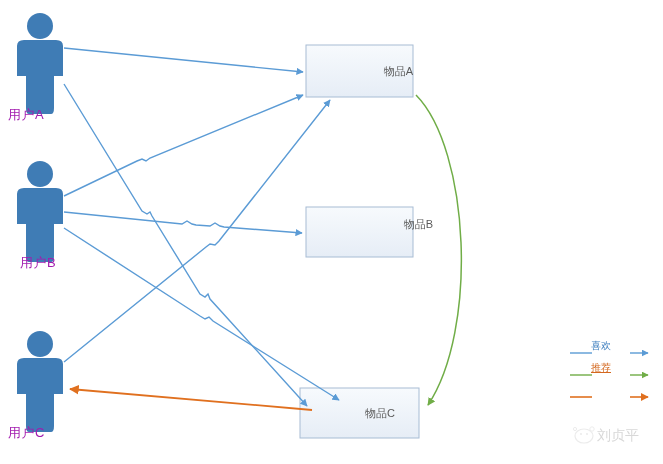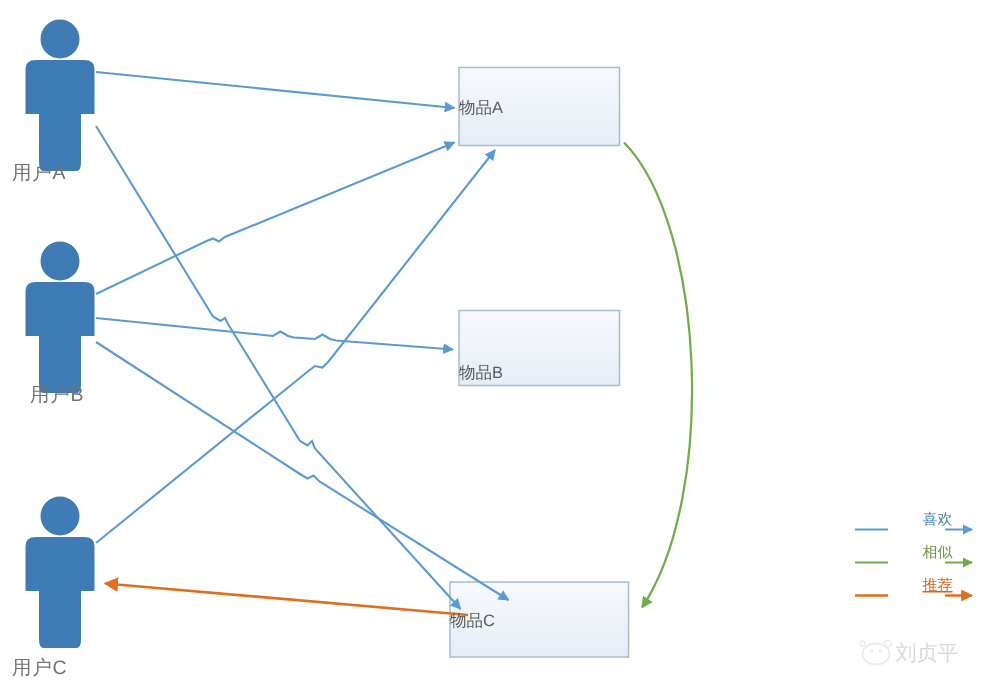--- a/index.html
+++ b/index.html
@@ -9,46 +9,46 @@
     font-family:"Liberation Sans","DejaVu Sans",sans-serif;
     overflow:hidden;
     position:relative;
   }
   #stage{position:absolute;left:0;top:0;width:663px;height:464px;}
   svg#canvas{position:absolute;left:0;top:0;width:663px;height:464px;}
 
   .node-label{
     position:absolute;
     font-size:13px;
-    color:#737373;
+    color:#a21caf;
     letter-spacing:.5px;
     white-space:nowrap;
     text-align:center;
   }
   .box-label{
     position:absolute;
     font-size:11px;
     color:#5a5a5a;
     white-space:nowrap;
-    text-align:left;
+    text-align:right;
   }
   .legend{
     position:absolute;
     left:563px;top:338px;
     width:100px;
   }
   .legend-row{
     position:relative;
     height:22px;
   }
   .legend-text{
     position:absolute;
     left:28px;top:1px;
     width:44px;
-    text-align:right;
+    text-align:left;
     font-size:10px;
     color:#c46a2a;
     white-space:nowrap;
   }
   .legend-row.like .legend-text{color:#3f7fbf;}
   .legend-row.similar .legend-text{color:#6a9a42;}
   .legend-row.recommend .legend-text{color:#d4681f;text-decoration:underline;}
 
   .watermark-url{
     position:absolute;
@@ -163,32 +163,29 @@
       <ellipse cx="584" cy="436" rx="9" ry="7" fill="none" stroke="#dcdcdc" stroke-width="1.2"></ellipse>
       <circle cx="581" cy="434" r="1.1" fill="#dcdcdc"></circle>
       <circle cx="587" cy="434" r="1.1" fill="#dcdcdc"></circle>
       <circle cx="592" cy="429" r="2.2" fill="none" stroke="#dcdcdc" stroke-width="1"></circle>
       <circle cx="575" cy="429" r="1.6" fill="none" stroke="#dcdcdc" stroke-width="1"></circle>
     </g>
   </svg>
 
   <div class="node-label" style="left:8px;top:106px;">用户A</div>
   <div class="node-label" style="left:20px;top:254px;">用户B</div>
-  <div class="node-label" style="left:8px;top:424px;margin-top:12px;">用户C</div>
+  <div class="node-label" style="left:8px;top:424px;">用户C</div>
 
   <div class="box-label" style="left:306px;top:64px;width:107px;">物品A</div>
-  <div class="box-label" style="left:306px;top:241px;width:127px;">物品B</div>
+  <div class="box-label" style="left:306px;top:217px;width:127px;">物品B</div>
   <div class="box-label" style="left:300px;top:406px;width:95px;">物品C</div>
 
   <div class="legend">
     <div class="legend-row like">
       <span class="legend-text">喜欢</span>
-    </div>
-    <div class="legend-row similar">
-      <span class="legend-text">相似</span>
     </div>
     <div class="legend-row recommend">
       <span class="legend-text">推荐</span>
     </div>
   </div>
 
   <div class="watermark-name">刘贞平</div>
 
 </div>
 

